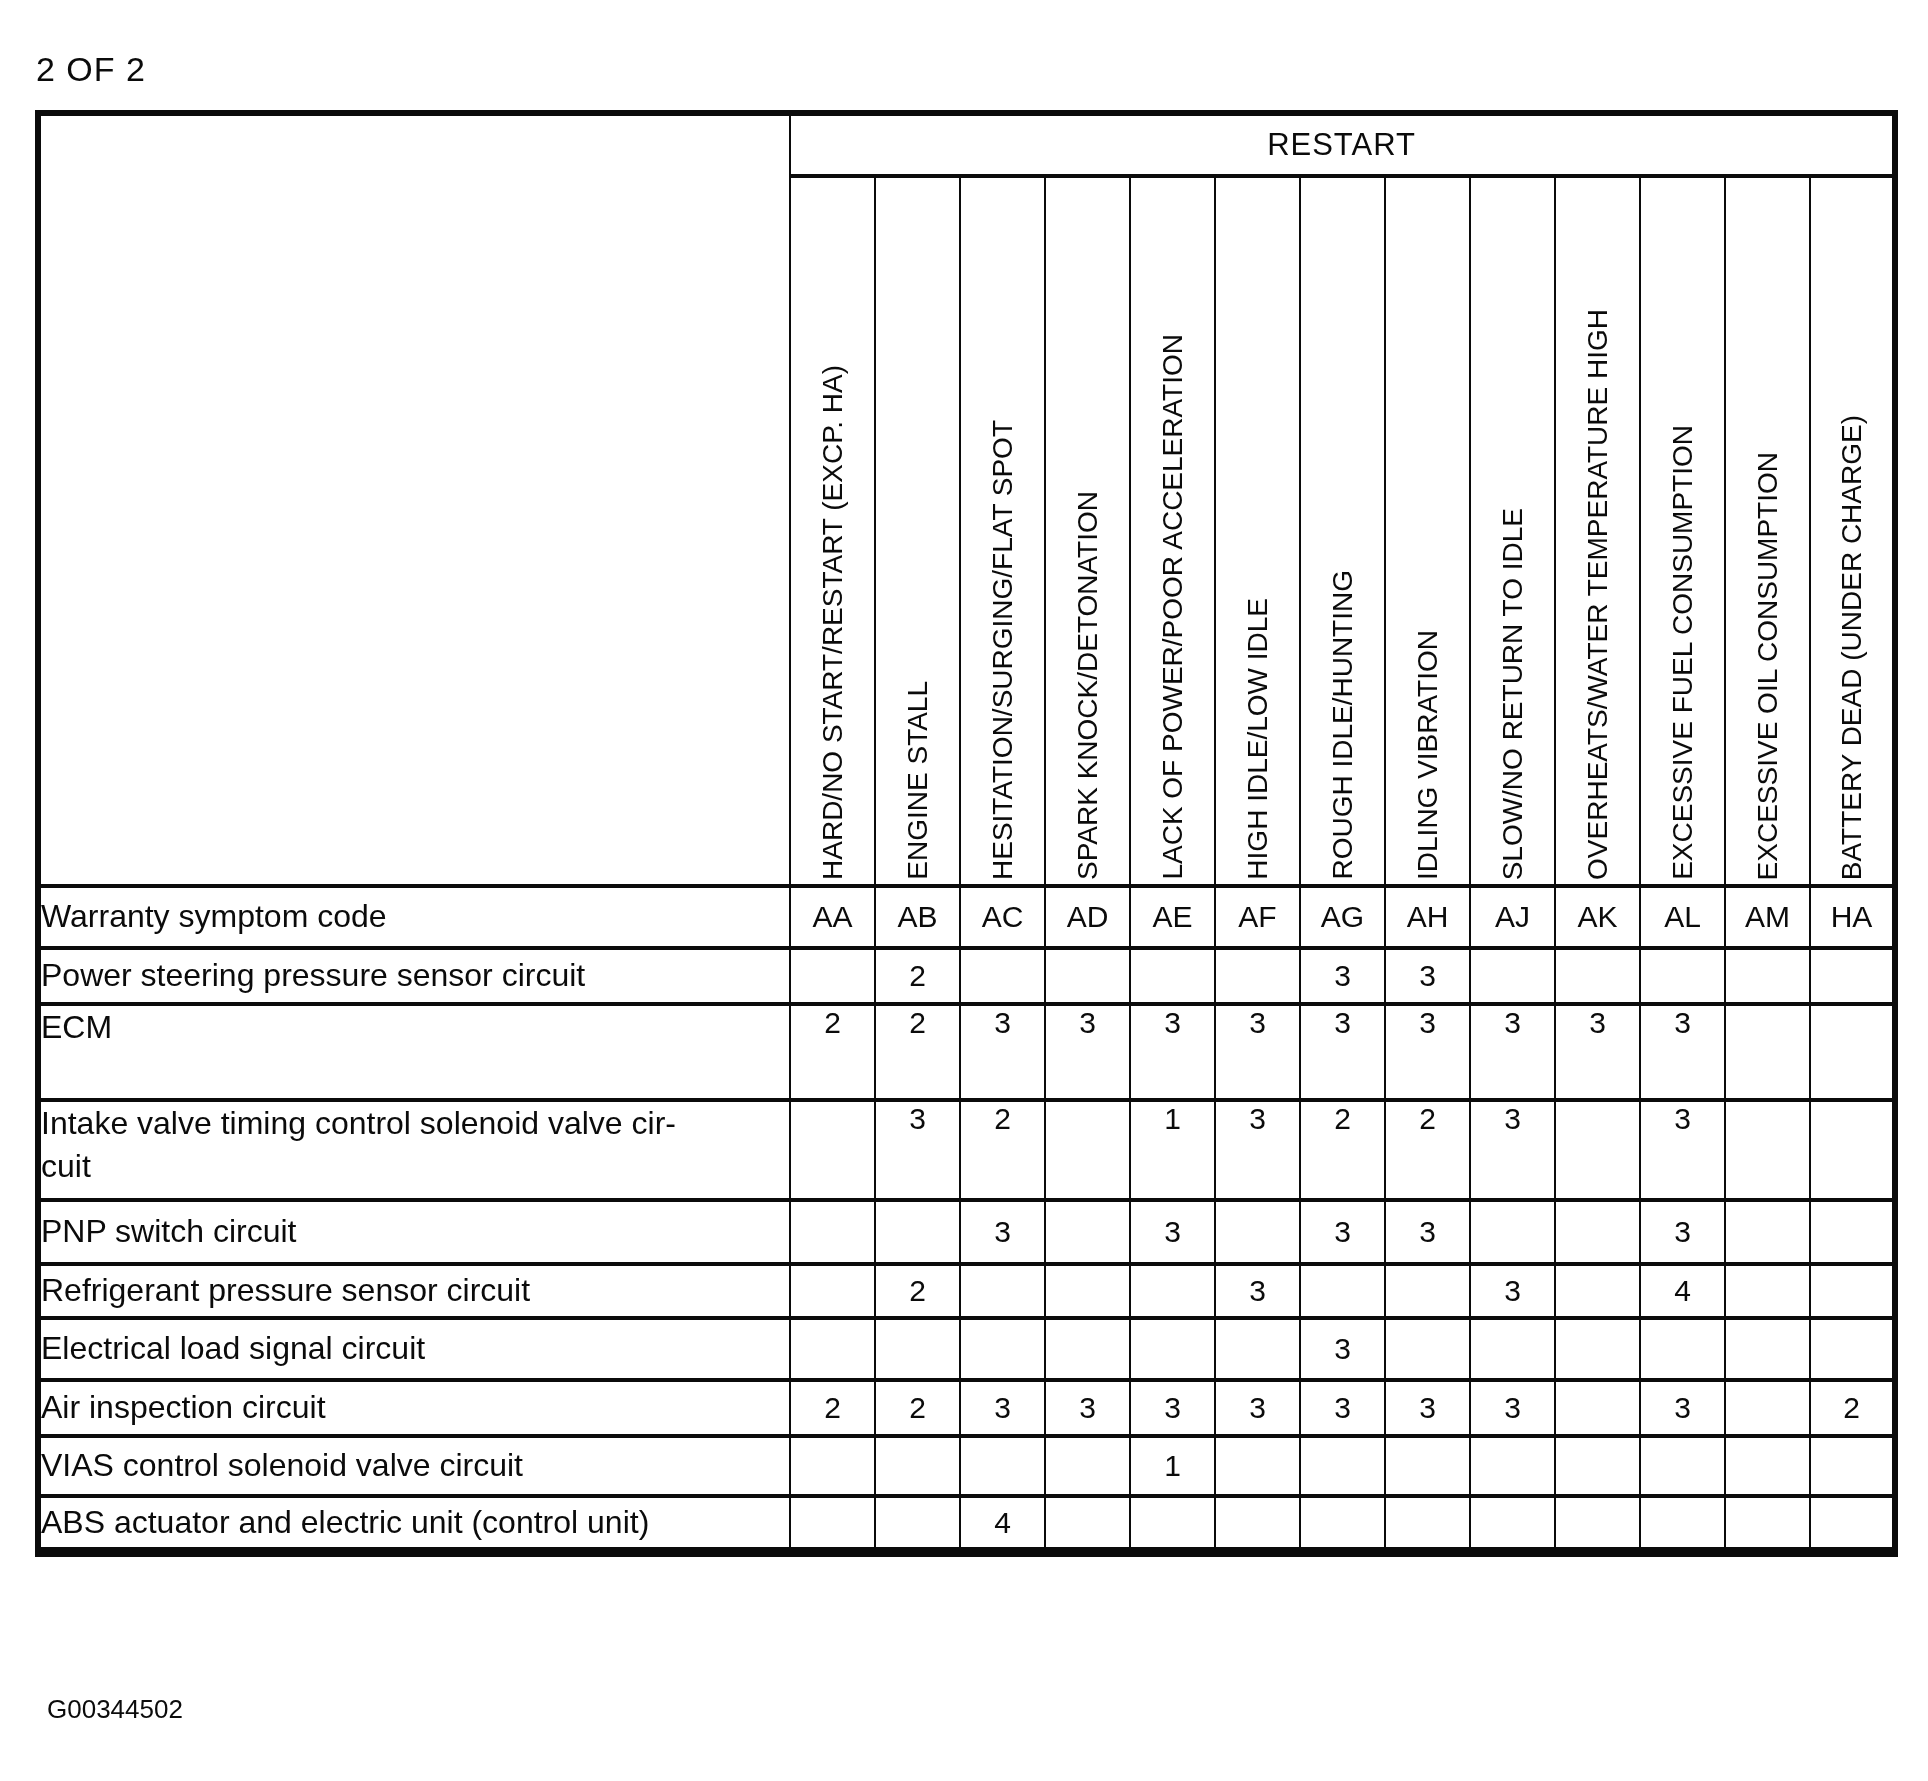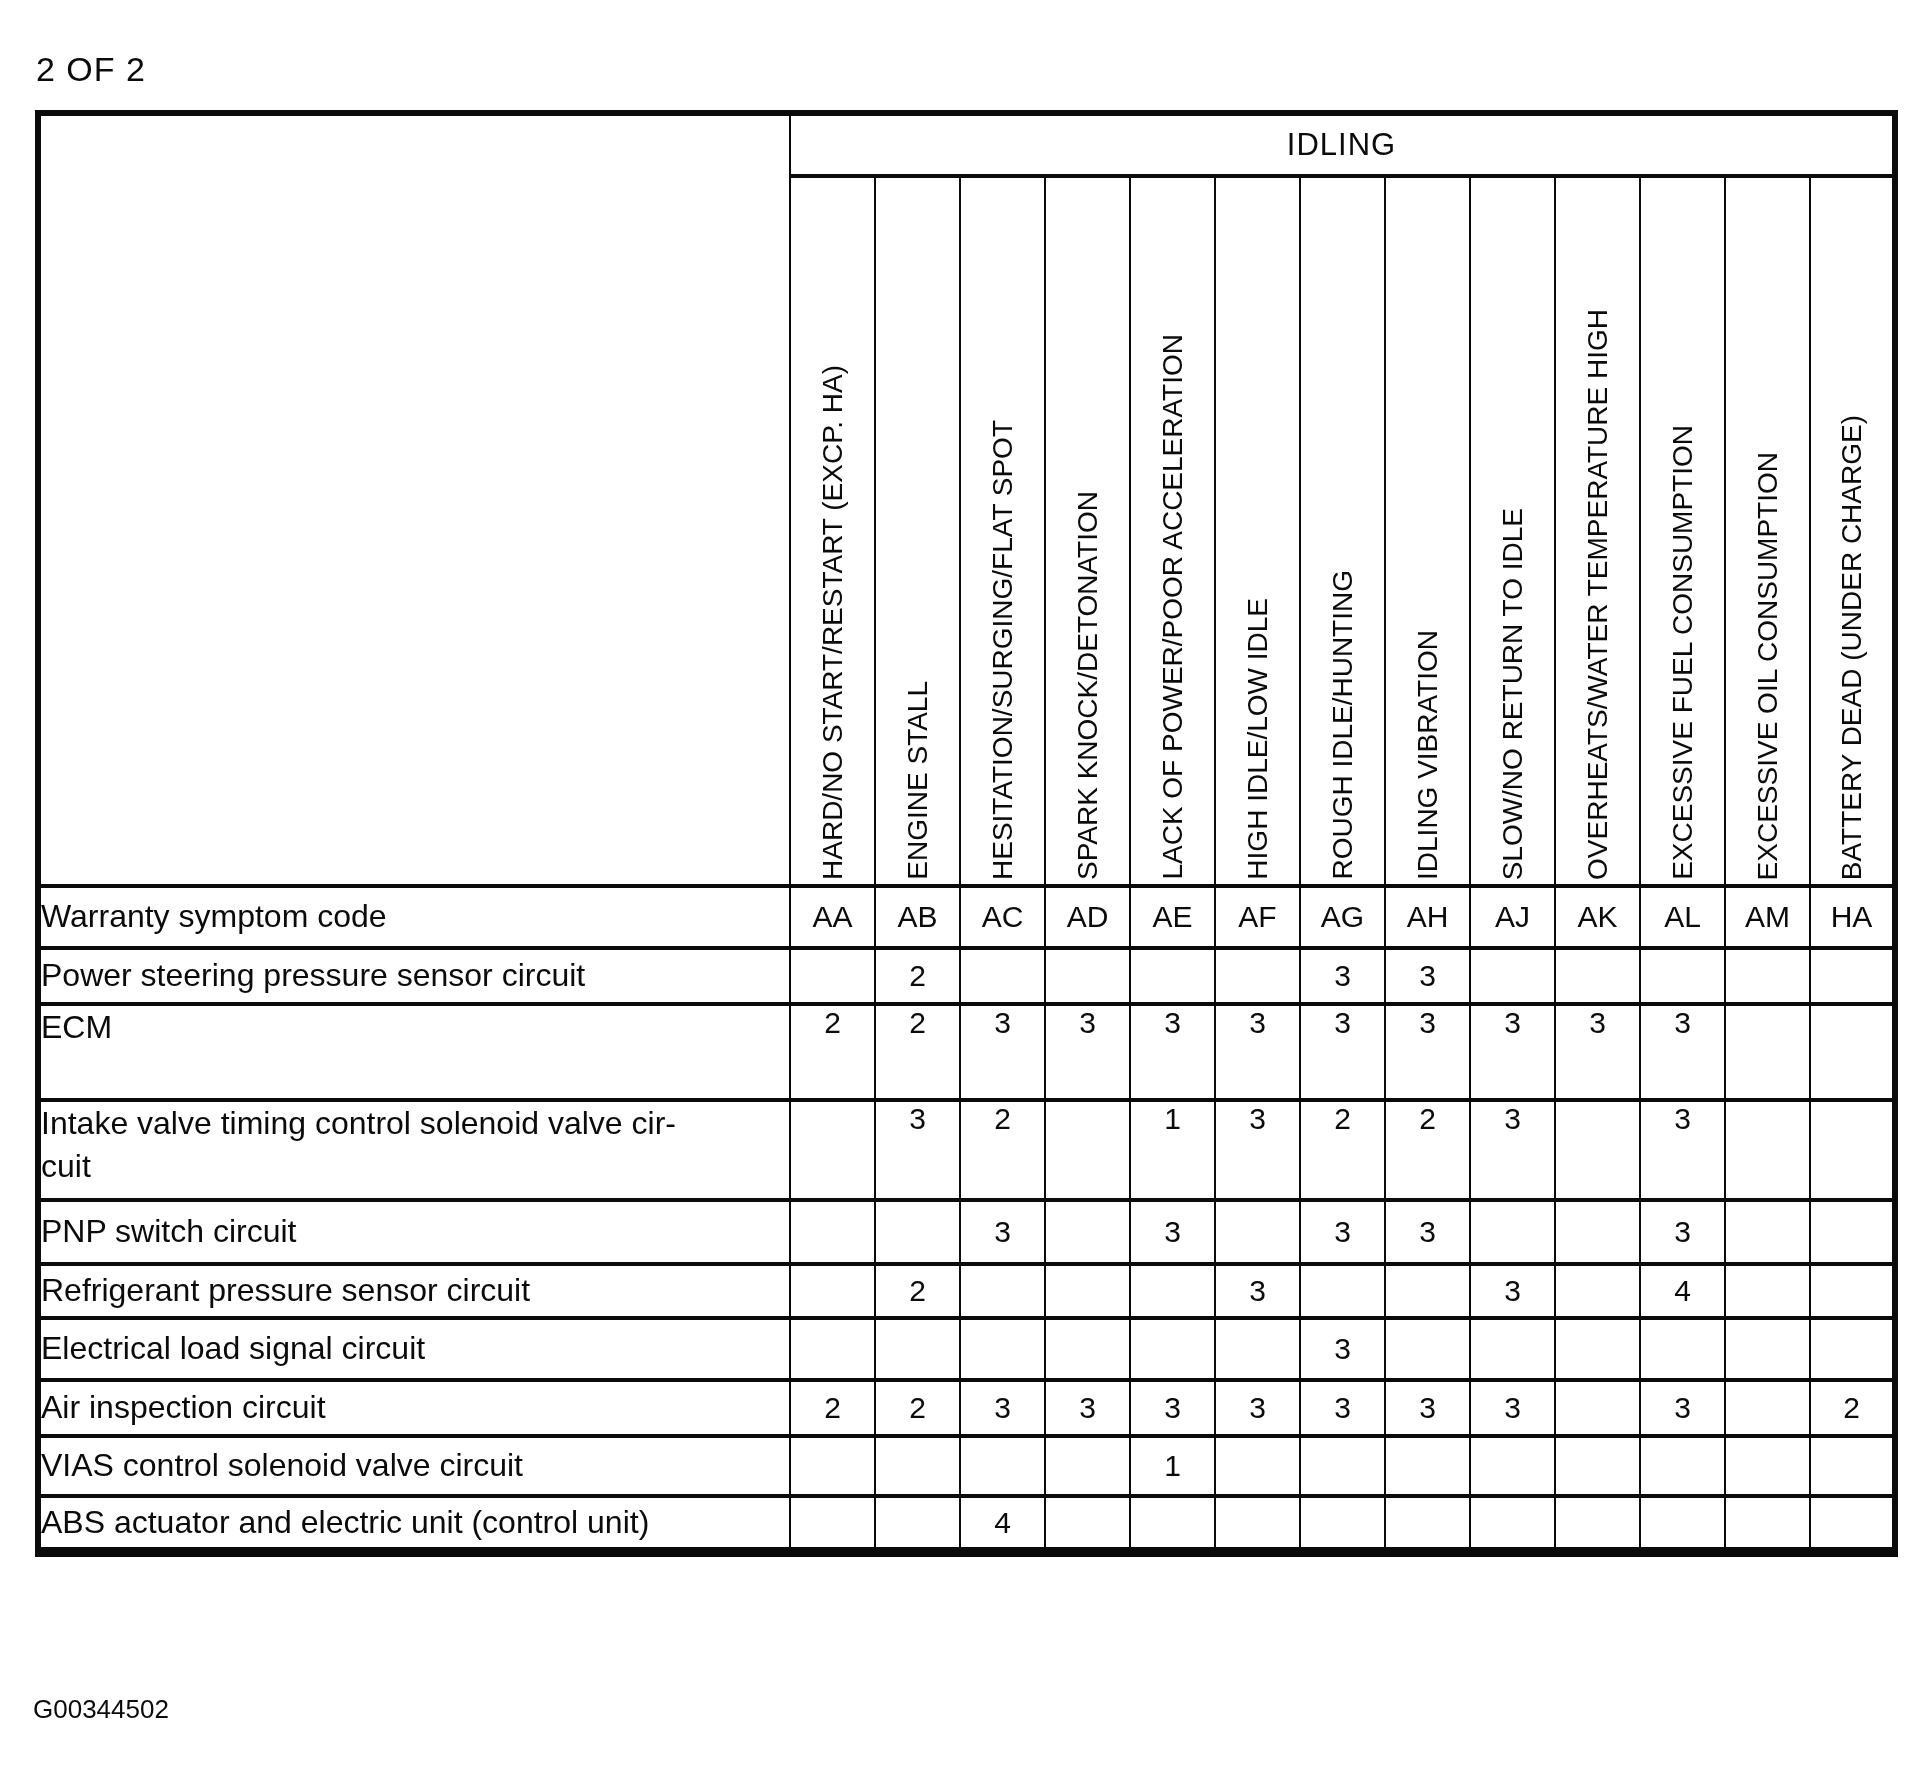--- a/index.html
+++ b/index.html
@@ -76,21 +76,21 @@
   tr.tall td.rlabel { padding-top: 8px; }
   tr.tall td.val { padding-top: 10px; }
   #footnote {
     position: absolute;
     left: 36px;
     top: 1616px;
     font-size: 31px;
   }
   #figure-id {
     position: absolute;
-    left: 33px;
+    left: 47px;
     top: 1694px;
     font-size: 26px;
   }
 </style>
 </head>
 <body>
 
 <div id="page">
 
   <div id="page-label">2 OF 2</div>
@@ -108,21 +108,21 @@
         <col style="width: 85px;">
         <col style="width: 85px;">
         <col style="width: 85px;">
         <col style="width: 85px;">
         <col style="width: 85px;">
         <col style="width: 85px;">
       </colgroup>
     <tbody id="table-body">
       <tr style="height:58px;">
         <td class="corner" rowspan="2"></td>
-        <td class="symptom-head" colspan="13">IDLING</td>
+        <td class="symptom-head" colspan="13">RESTART</td>
       </tr>
       <tr id="vhead-row">
           <td class="vhead"><div class="vtext">HARD/NO START/RESTART (EXCP. HA)</div></td>
           <td class="vhead"><div class="vtext">ENGINE STALL</div></td>
           <td class="vhead"><div class="vtext">HESITATION/SURGING/FLAT SPOT</div></td>
           <td class="vhead"><div class="vtext">SPARK KNOCK/DETONATION</div></td>
           <td class="vhead"><div class="vtext">LACK OF POWER/POOR ACCELERATION</div></td>
           <td class="vhead"><div class="vtext">HIGH IDLE/LOW IDLE</div></td>
           <td class="vhead"><div class="vtext">ROUGH IDLE/HUNTING</div></td>
           <td class="vhead"><div class="vtext">IDLING VIBRATION</div></td>

